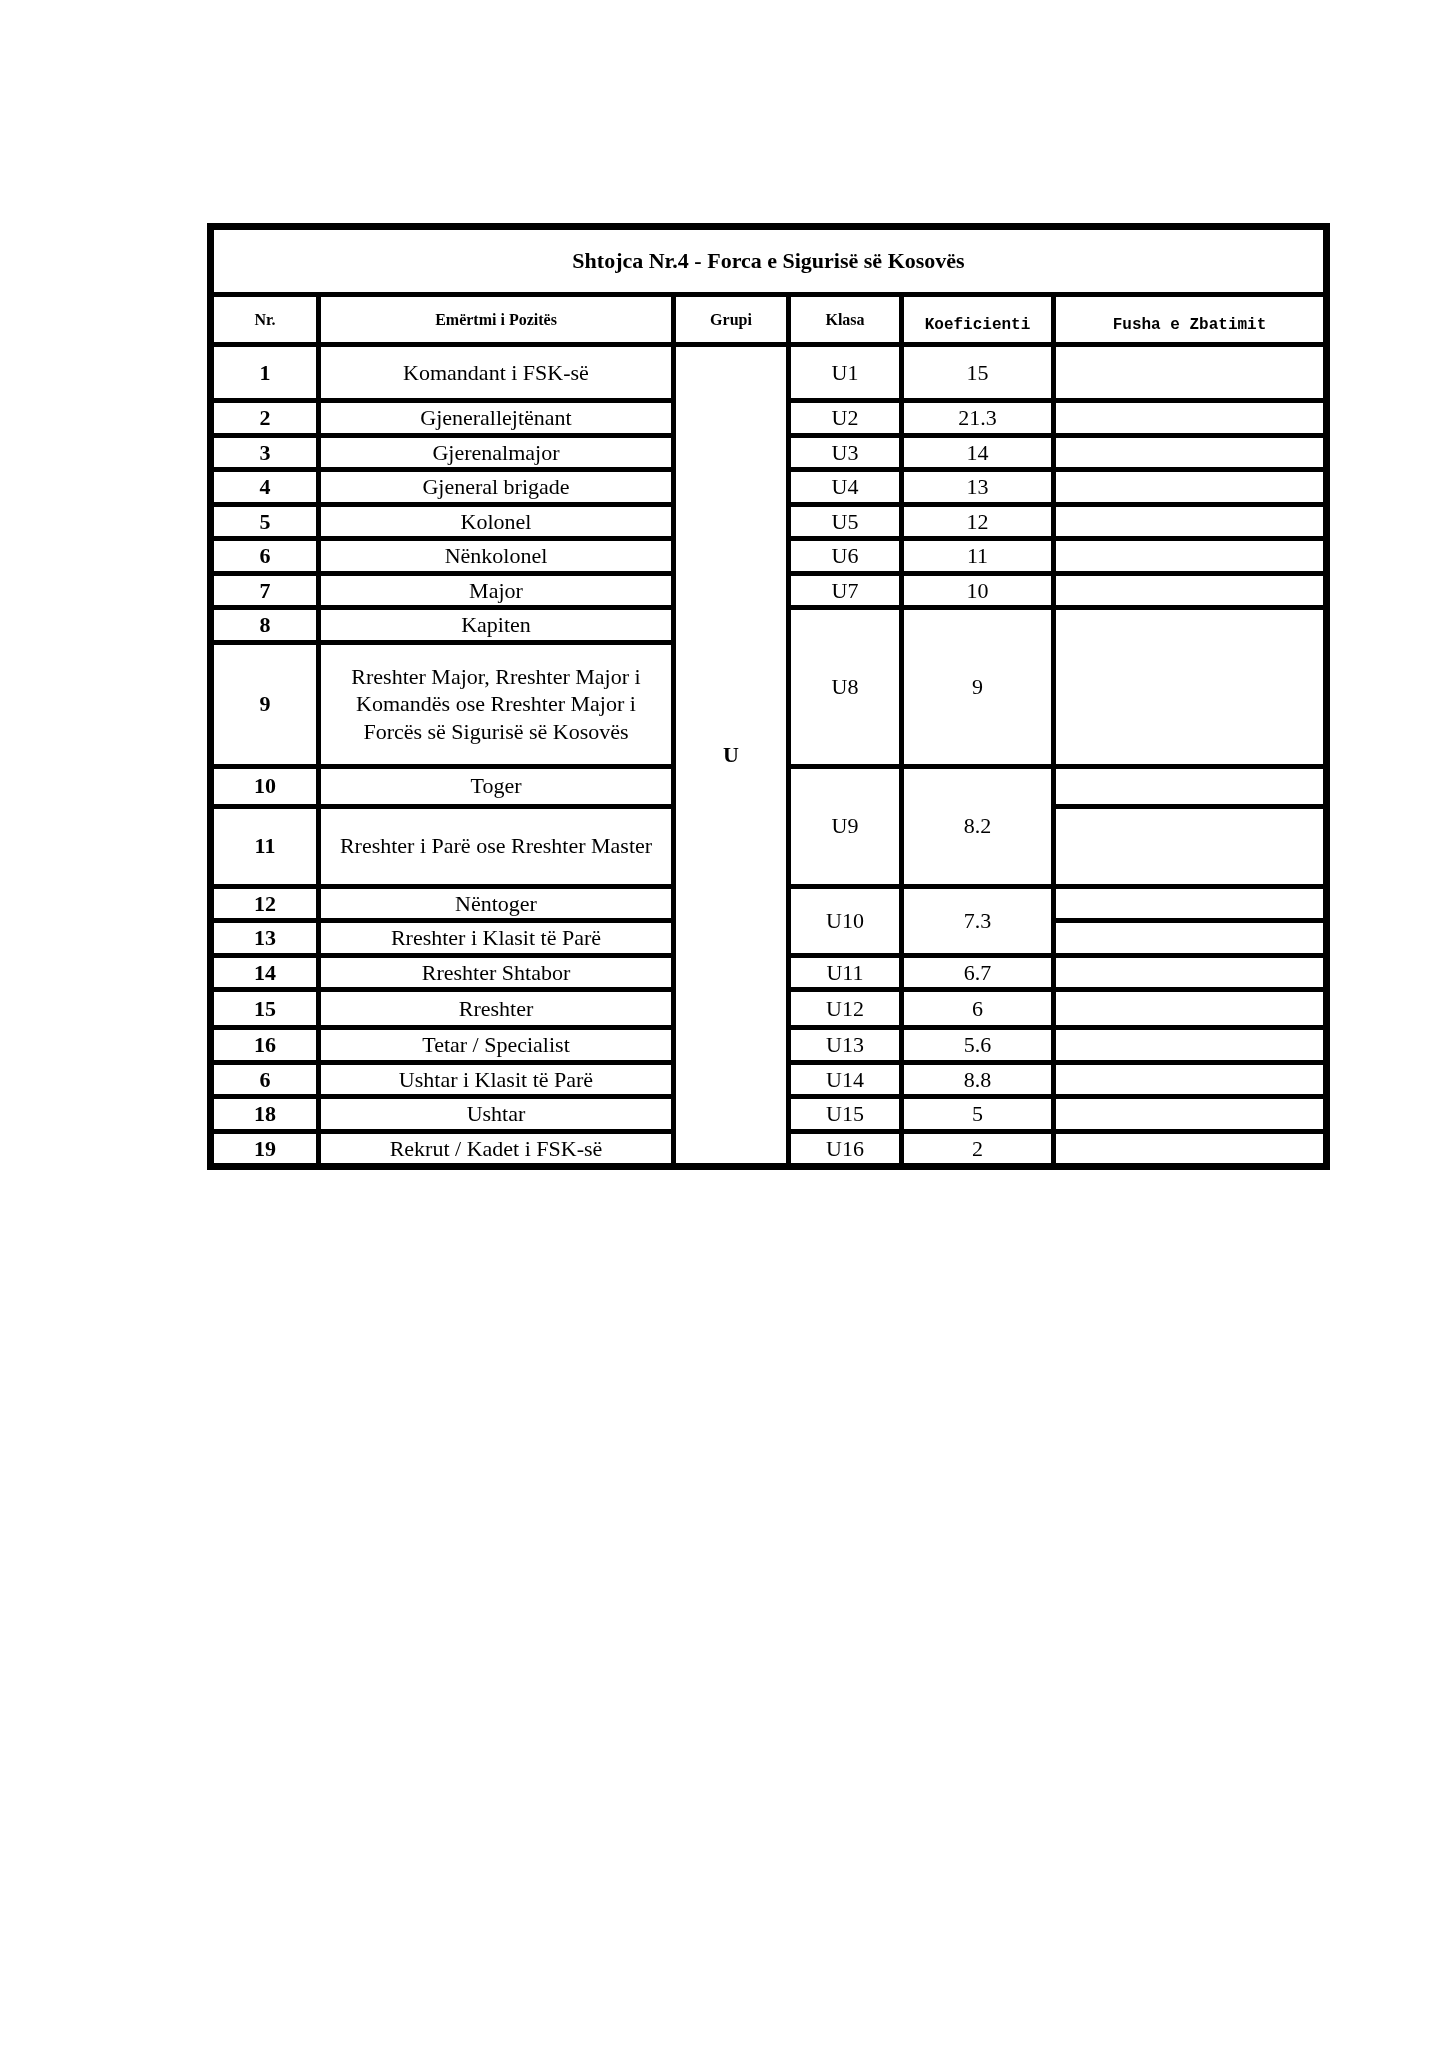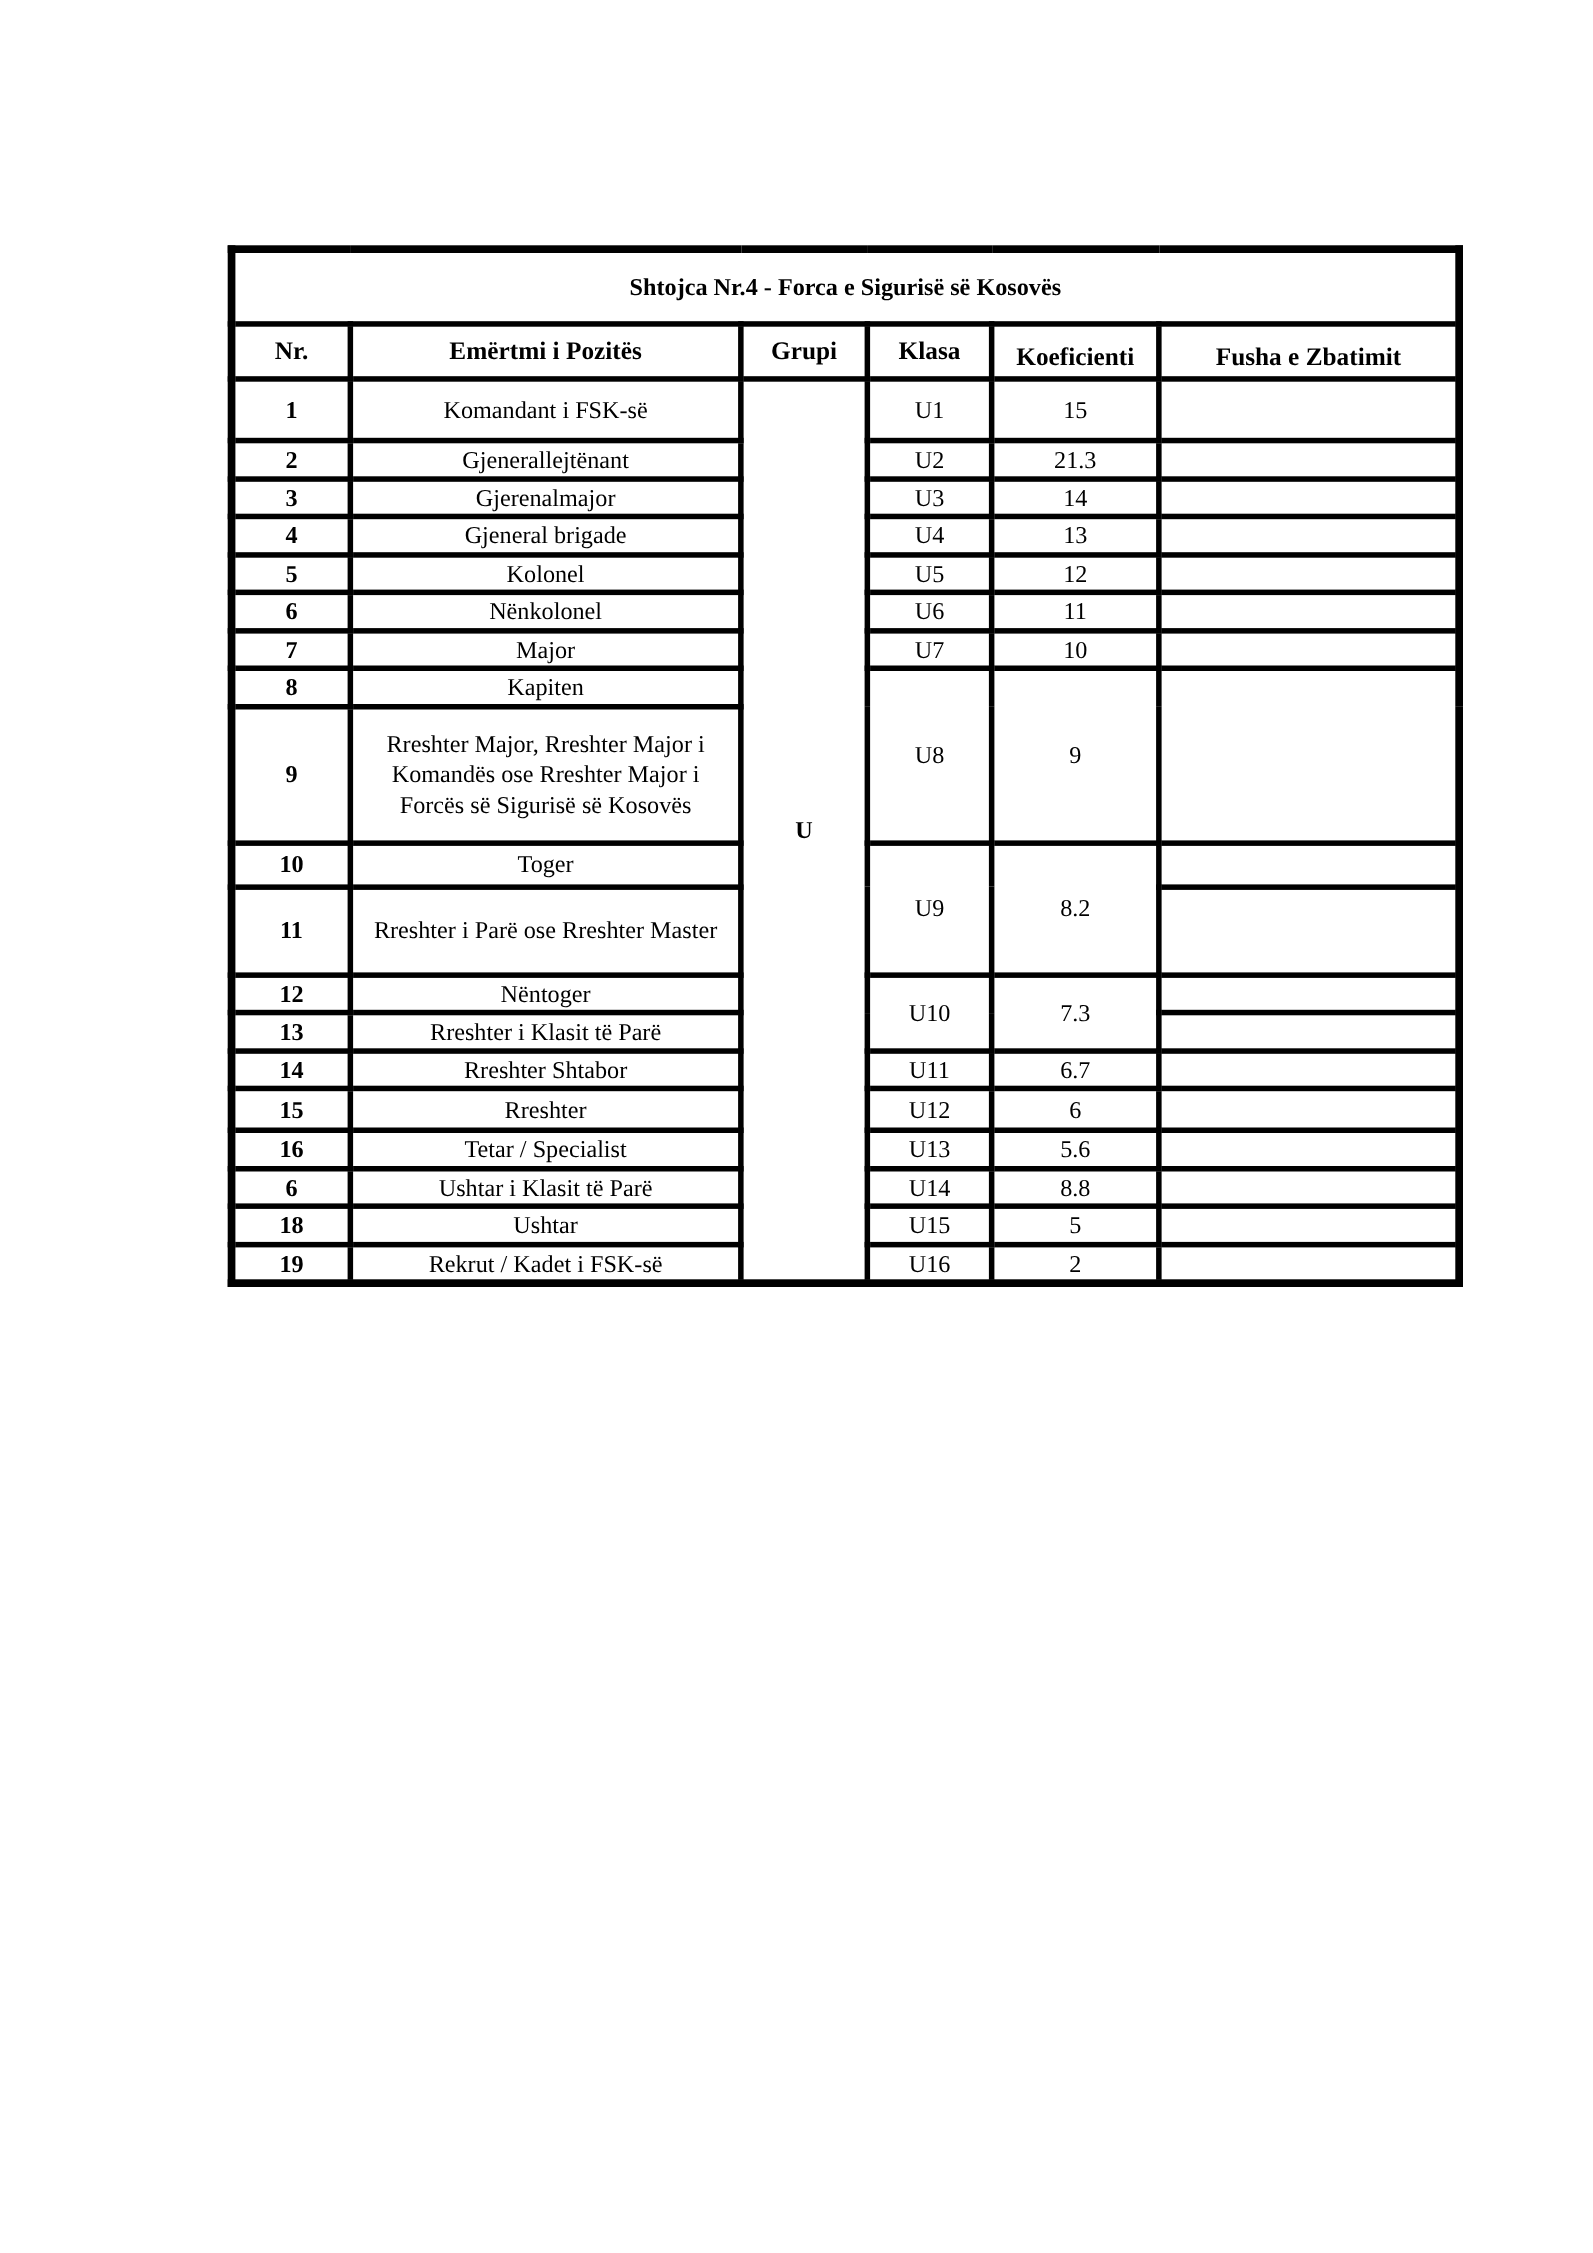--- a/index.html
+++ b/index.html
@@ -38,23 +38,23 @@
   }
   td.gray { background: #eeeeee; }
   td.title-cell {
     background: #eeeeee;
     font-weight: bold;
     font-size: 27px;
     height: 60px;
   }
   tr.head-row td {
     font-weight: bold;
-    font-size: 23px;
-  }
-  tr.head-row td.low { padding-top: 12px; }
+    font-size: 16px;
+  }
+  tr.head-row td.low { padding-top: 12px; font-family: Liberation Mono, monospace; }
   td.nr-cell { font-weight: bold; }
   td.grupi-cell {
     font-weight: bold;
     font-size: 25px;
     background: #ffffff;
   }
   td.pos-cell { background: #ffffff; }
 </style>
 </head>
 <body>

